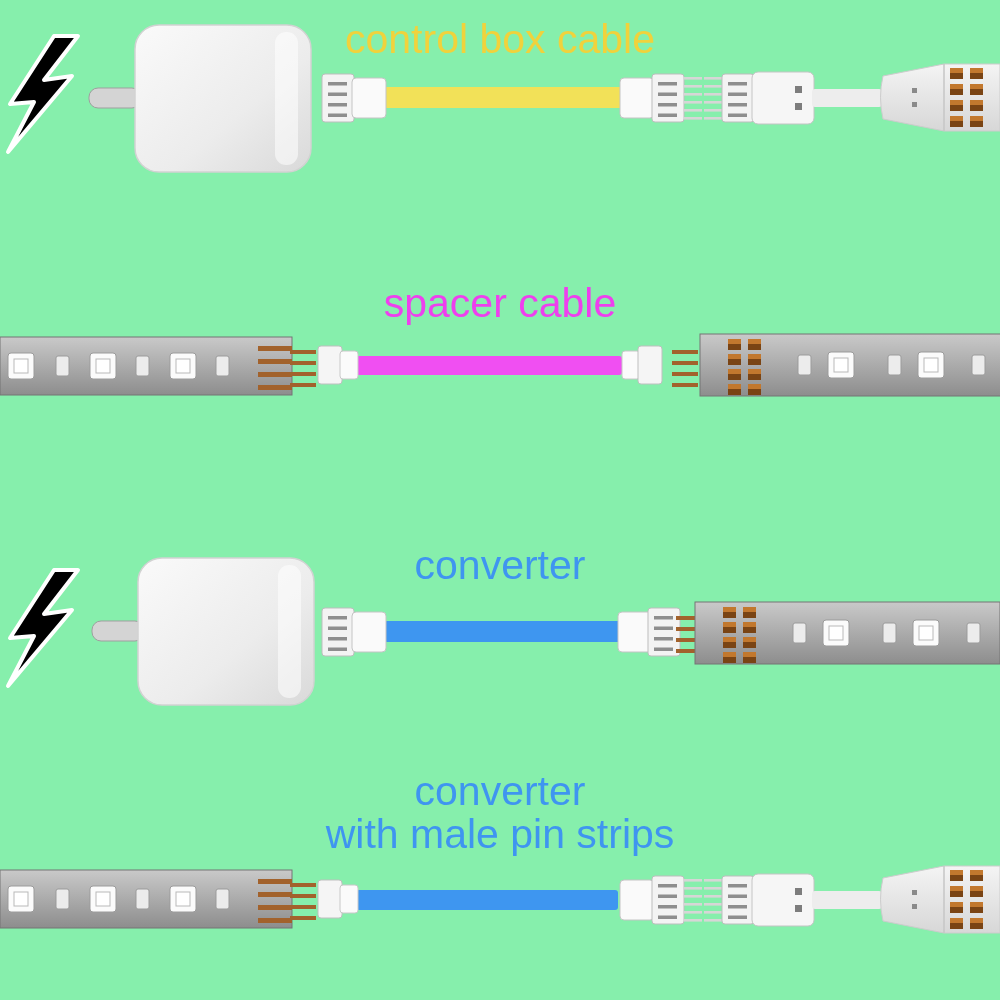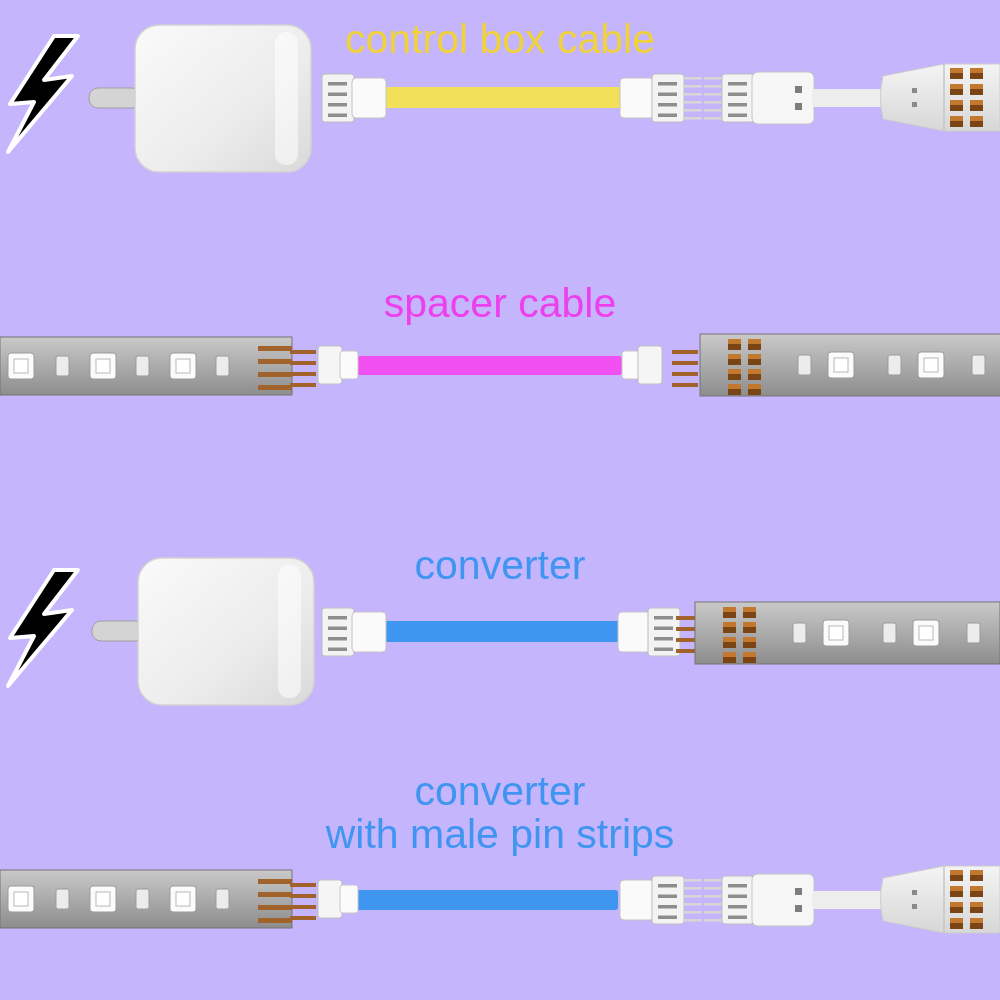--- a/index.html
+++ b/index.html
@@ -4,21 +4,21 @@
 <style>
   html, body {
     margin: 0;
     padding: 0;
     background: #000;
   }
   .canvas {
     position: relative;
     width: 1000px;
     height: 1000px;
-    background: #c4b5fd;
+    background: #86efac;
     overflow: hidden;
   }
   svg { display: block; }
   text.row-label {
     font-family: "Liberation Sans", sans-serif;
     font-size: 41px;
     font-weight: 400;
     text-anchor: middle;
   }
 </style>

